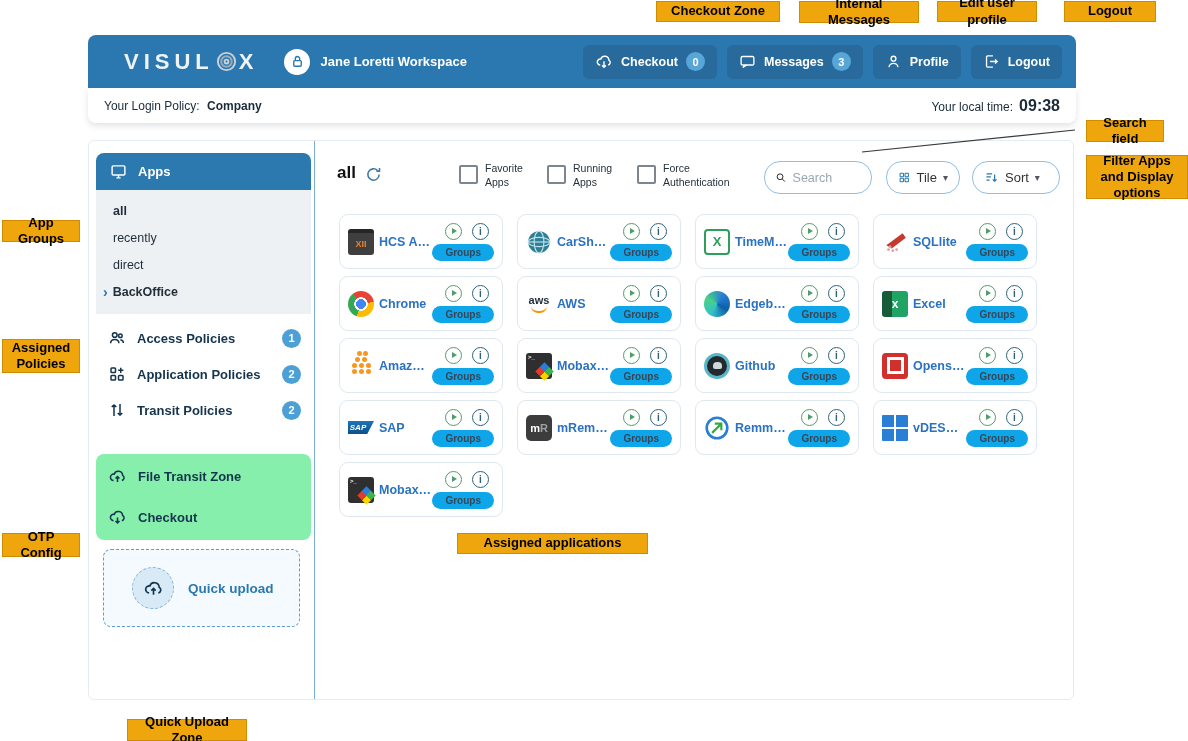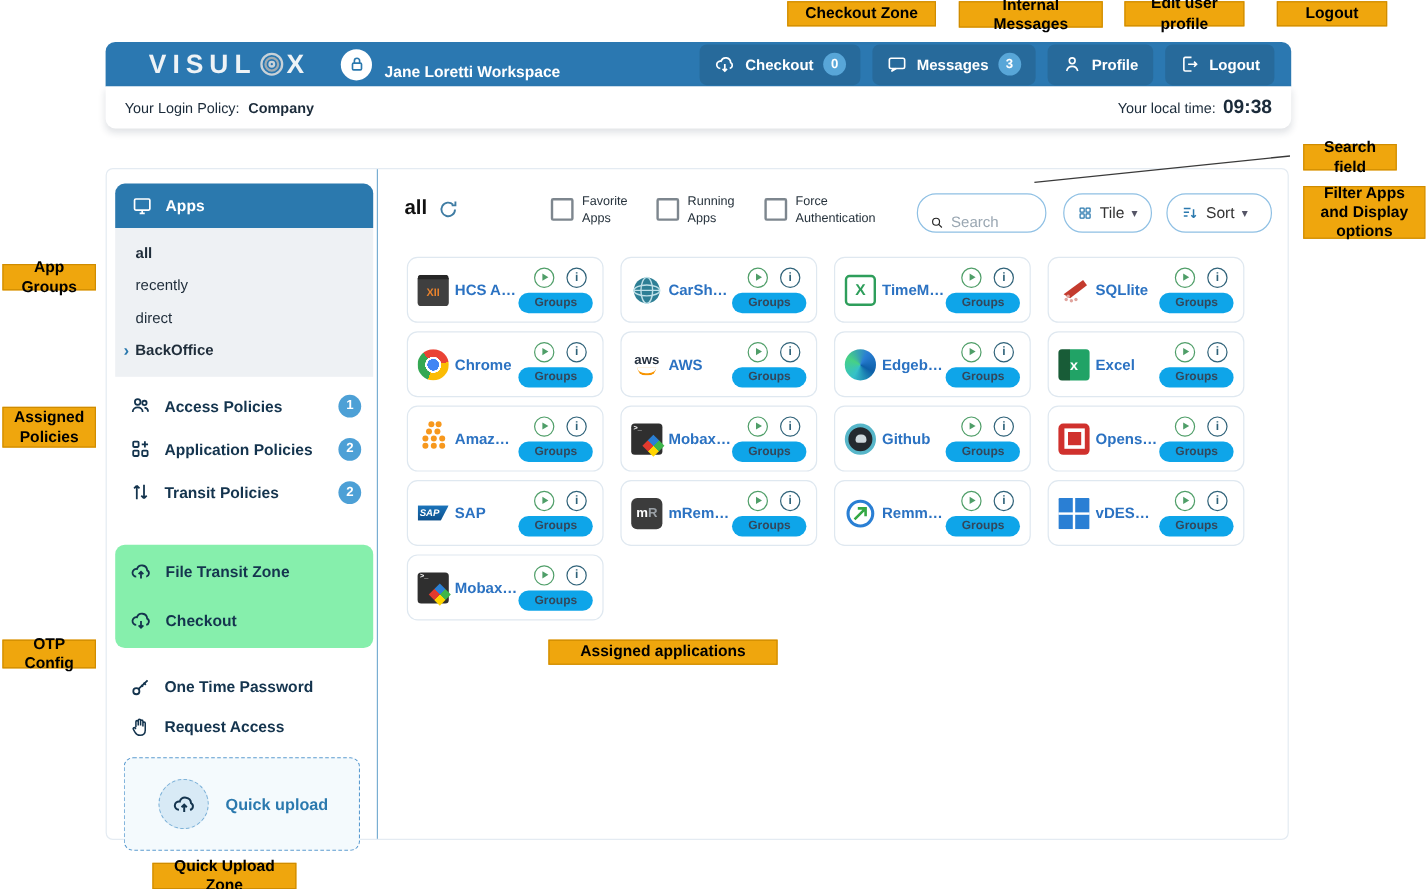--- a/index.html
+++ b/index.html
@@ -8,25 +8,25 @@
   svg{display:block}
 
   
   .ann{position:absolute;background:#efa60d;border:1px solid #cf8c00;color:#000;
        font-weight:bold;font-size:13px;display:flex;align-items:center;justify-content:center;
        text-align:center;line-height:1.25;padding:1px 4px;box-sizing:border-box;z-index:40}
   .ann-line{position:absolute;left:0;top:0;width:1188px;height:741px;pointer-events:none;z-index:39}
 
   
   .win{position:absolute;left:88px;top:35px;width:988px;height:668px}
-  .topbar{height:37px;background:#2b78b1;border-radius:8px 8px 0 0;display:flex;align-items:center;
+  .topbar{height:53px;background:#2b78b1;border-radius:8px 8px 0 0;display:flex;align-items:center;
           padding:0 14px 0 36px;box-sizing:border-box;color:#fff}
   .logo{display:flex;align-items:center;font-size:22px;font-weight:bold;letter-spacing:5px;color:#eef3f6}
   .logo svg{margin:0 1px}
-  .workspace{display:flex;align-items:flex-end;gap:10px;margin-left:26px;font-weight:bold;font-size:13px}
+  .workspace{display:flex;align-items:center;gap:10px;margin-left:26px;font-weight:bold;font-size:13px}
   .avatar{width:26px;height:26px;border-radius:50%;background:#fff;display:flex;align-items:center;justify-content:center}
   .hbtns{margin-left:auto;display:flex;gap:10px}
   .hbtn{display:flex;align-items:center;gap:8px;background:#276a9b;border:0;color:#fff;font-weight:600;
         font-size:12.5px;padding:0 12px;height:34px;border-radius:6px;font-family:inherit;cursor:pointer}
   .hbadge{width:19px;height:19px;border-radius:50%;background:#58a6d8;color:#fff;font-size:11px;
           display:flex;align-items:center;justify-content:center;font-weight:bold}
 
   .policybar{height:35px;background:#fff;display:flex;align-items:center;padding:0 16px;box-sizing:border-box;
              font-size:12px;color:#1b2b3a;border-radius:0 0 8px 8px;box-shadow:0 3px 6px rgba(20,40,60,.13);
              position:relative;z-index:2}
@@ -61,21 +61,21 @@
   .quick-label{color:#2b79ae;font-weight:bold;font-size:13.5px}
 
   
   .main{position:absolute;left:225px;top:0;width:760px;height:558px;border-left:1px solid #79aed2}
   .all-label{position:absolute;left:22px;top:22px;font-size:17px;font-weight:bold;color:#111}
   .refresh{position:absolute;left:50px;top:25px;color:#3f7ca3;cursor:pointer}
   .filter{position:absolute;top:21px;display:flex;gap:7px;align-items:flex-start;cursor:pointer}
   .filter .box{width:15px;height:15px;border:2px solid #7d868e;border-radius:2px;background:#fff;margin-top:3px;flex:none}
   .filter .lbl{font-size:10.5px;color:#26323c;line-height:1.3;width:64px;font-weight:400}
   .search{position:absolute;left:449px;top:20px;width:108px;height:33px;border:1.5px solid #8fc0e4;border-radius:16px;
-          display:flex;align-items:flex-end;gap:4px;padding:0 10px;box-sizing:border-box;background:#fff}
+          display:flex;align-items:center;gap:4px;padding:0 10px;box-sizing:border-box;background:#fff}
   .search input{border:0;outline:0;width:100%;font-size:12.5px;font-family:inherit;color:#333;background:transparent}
   .search input::placeholder{color:#9aa7b2}
   .tbtn{position:absolute;top:20px;height:33px;border:1.5px solid #8fc0e4;border-radius:16px;background:#fff;
         display:flex;align-items:center;gap:6px;padding:0 11px;font-size:13px;color:#333;font-family:inherit;
         cursor:pointer;box-sizing:border-box}
   .caret{font-size:10px;color:#556}
 
   .grid{position:absolute;left:24px;top:73px;width:714px;display:flex;flex-wrap:wrap;gap:7px 14px}
   .card{width:164px;height:55px;border:1px solid #dfe8f0;border-radius:9px;box-sizing:border-box;
         padding:6px 8px;display:flex;align-items:center;background:#fff}
@@ -248,35 +248,20 @@
         </div>
         <div class="side-item">
           <svg width="19" height="19" viewBox="0 0 24 24" fill="none" stroke="#14344e" stroke-width="1.9">
             <path d="M7 16a4 4 0 1 1 .8-7.93A5.5 5.5 0 0 1 18.5 9.5 3.5 3.5 0 0 1 17.5 16"></path>
             <path d="M12 12v7M9.5 16.5 12 19l2.5-2.5"></path>
           </svg>
           <span>Checkout</span>
         </div>
       </div>
 
-      <div class="otp-group">
-        <div class="side-item">
-          <svg width="18" height="18" viewBox="0 0 24 24" fill="none" stroke="#14344e" stroke-width="2">
-            <circle cx="7.5" cy="16" r="3.4"></circle>
-              <path d="M10 13.5 20 4M15.5 6.5 18 9M13 9l2 2"></path>
-          </svg>
-          <span>One Time Password</span>
-        </div>
-        <div class="side-item">
-          <svg width="18" height="18" viewBox="0 0 24 24" fill="none" stroke="#14344e" stroke-width="1.7">
-            <path d="M7 12V6a1.3 1.3 0 0 1 2.6 0v4M9.6 10V4.5a1.3 1.3 0 0 1 2.6 0V10M12.2 10V5.3a1.3 1.3 0 0 1 2.6 0v6M14.8 11.3V7.5a1.3 1.3 0 0 1 2.6 0v7.5c0 3.8-2.4 6-5.7 6-2.8 0-4.3-1.1-5.6-3.3l-1.9-3.2c-.8-1.3.7-2.7 1.9-1.7L7 14"></path>
-          </svg>
-          <span>Request Access</span>
-        </div>
-      </div>
 
       <div class="quick">
         <span class="quick-circle">
           <svg width="21" height="21" viewBox="0 0 24 24" fill="none" stroke="#14344e" stroke-width="1.9">
             <path d="M7 17a4 4 0 1 1 .8-7.93A5.5 5.5 0 0 1 18.5 10.5 3.5 3.5 0 0 1 17.5 17"></path>
             <path d="M12 19v-7M9.5 14.5 12 12l2.5 2.5"></path>
           </svg>
         </span>
         <span class="quick-label">Quick upload</span>
       </div>

